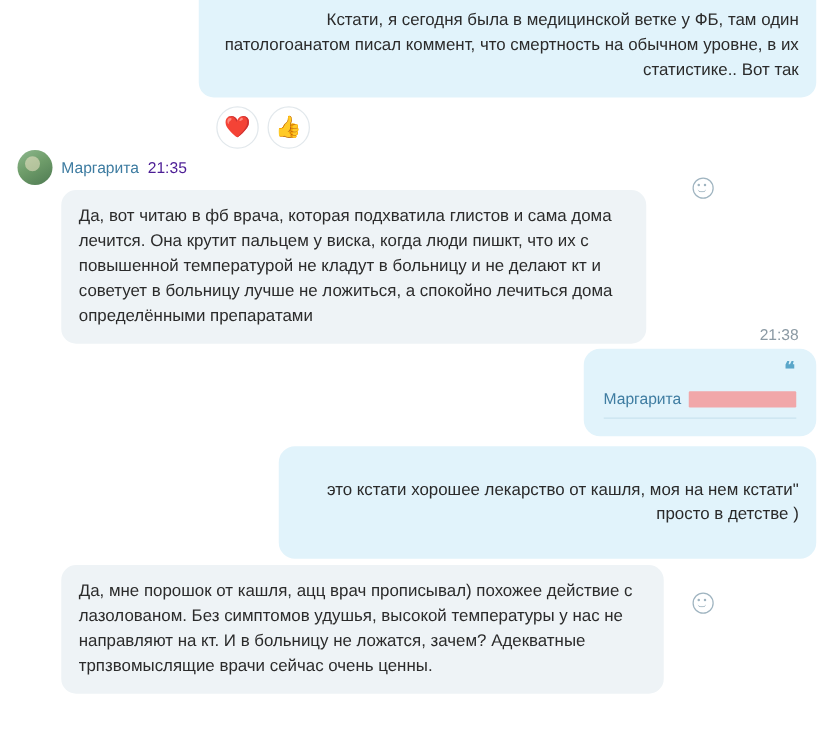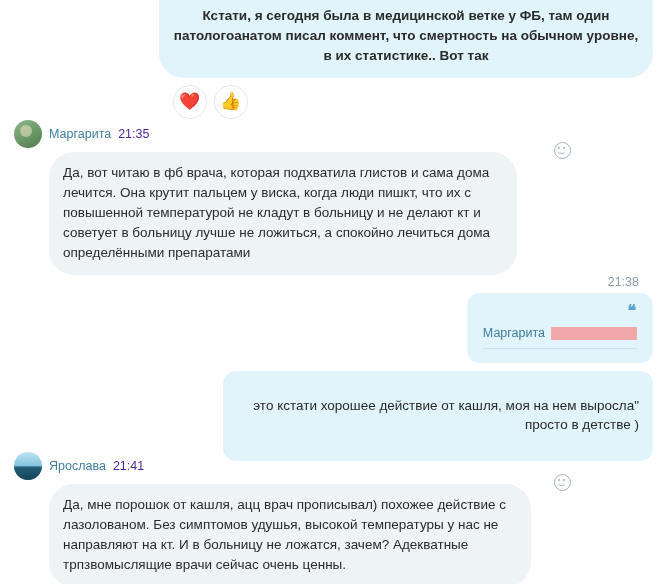--- a/index.html
+++ b/index.html
@@ -77,21 +77,21 @@
     font-size: 12.5px;
   }
   .sender-time {
     color: #4c1d95;
     font-size: 12.5px;
   }
 
   .bubble {
     display: inline-block;
     max-width: 500px;
-    border-radius: 25px;
+    border-radius: 12px;
     padding: 11px 14px 12px 14px;
     line-height: 1.48;
     box-sizing: border-box;
     vertical-align: top;
   }
   .bubble.incoming {
     background: #eef3f6;
     color: #2b2b2b;
   }
   .bubble.outgoing {
@@ -159,22 +159,21 @@
     text-align: right;
     color: #8b9aa4;
     font-size: 12.5px;
     padding-right: 14px;
     margin-bottom: 4px;
   }
   .right-align {
     text-align: right;
   }
   .right-align .bubble {
-    text-align: center;
-    font-weight: bold;
+    text-align: right;
   }
 
   
   .quote-bubble {
     background: #e1f3fb;
     border-radius: 13px;
     padding: 10px 16px 14px 16px;
     display: inline-block;
     max-width: 430px;
     box-sizing: border-box;
@@ -247,44 +246,39 @@
       <span class="sender-time">21:35</span>
     </div>
     <div class="left-indent">
       <div class="bubble incoming" style="max-width:468px;">
         <p>Да, вот читаю в фб врача, которая подхватила глистов и сама дома лечится. Она крутит пальцем у виска, когда люди пишкт, что их с повышенной температурой не кладут в больницу и не делают кт и советует в больницу лучше не ложиться, а спокойно лечиться дома определёнными препаратами</p>
       </div>
     </div>
     <div class="smile-btn" style="top:22px;"></div>
   </div>
 
-  <div class="msg-row right" style="position:absolute; left:0; top:275px; width:667px;">
+  <div class="msg-row right" style="position:absolute; left:0; top:261px; width:667px;">
     <div class="out-time">21:38</div>
     <div class="right-align">
       <div class="quote-bubble">
         <div class="quote-mark">❝</div>
         <div class="quote-meta">
           <span class="qname">Маргарита</span>
           <span class="redaction"></span>
         </div>
       </div>
     </div>
     <div class="right-align">
       <div class="quote-reply">
-        <p>это кстати хорошее действие от кашля, моя на нем выросла" просто в детстве )</p>
+        <p>это кстати хорошее лекарство от кашля, моя на нем кстати" просто в детстве )</p>
       </div>
     </div>
   </div>
 
   <div class="msg-row left" style="position:absolute; left:0; top:452px; width:667px;">
-    <div class="sender-line">
-      <div class="avatar a2"></div>
-      <span class="sender-name">Ярослава</span>
-      <span class="sender-time">21:41</span>
-    </div>
     <div class="left-indent">
       <div class="bubble incoming" style="max-width:482px;">
         <p>Да, мне порошок от кашля, ацц врач прописывал) похожее действие с лазолованом. Без симптомов удушья, высокой температуры у нас не направляют на кт. И в больницу не ложатся, зачем? Адекватные трпзвомыслящие врачи сейчас очень ценны.</p>
       </div>
     </div>
     <div class="smile-btn" style="top:22px;"></div>
   </div>
 
 </div>
 

